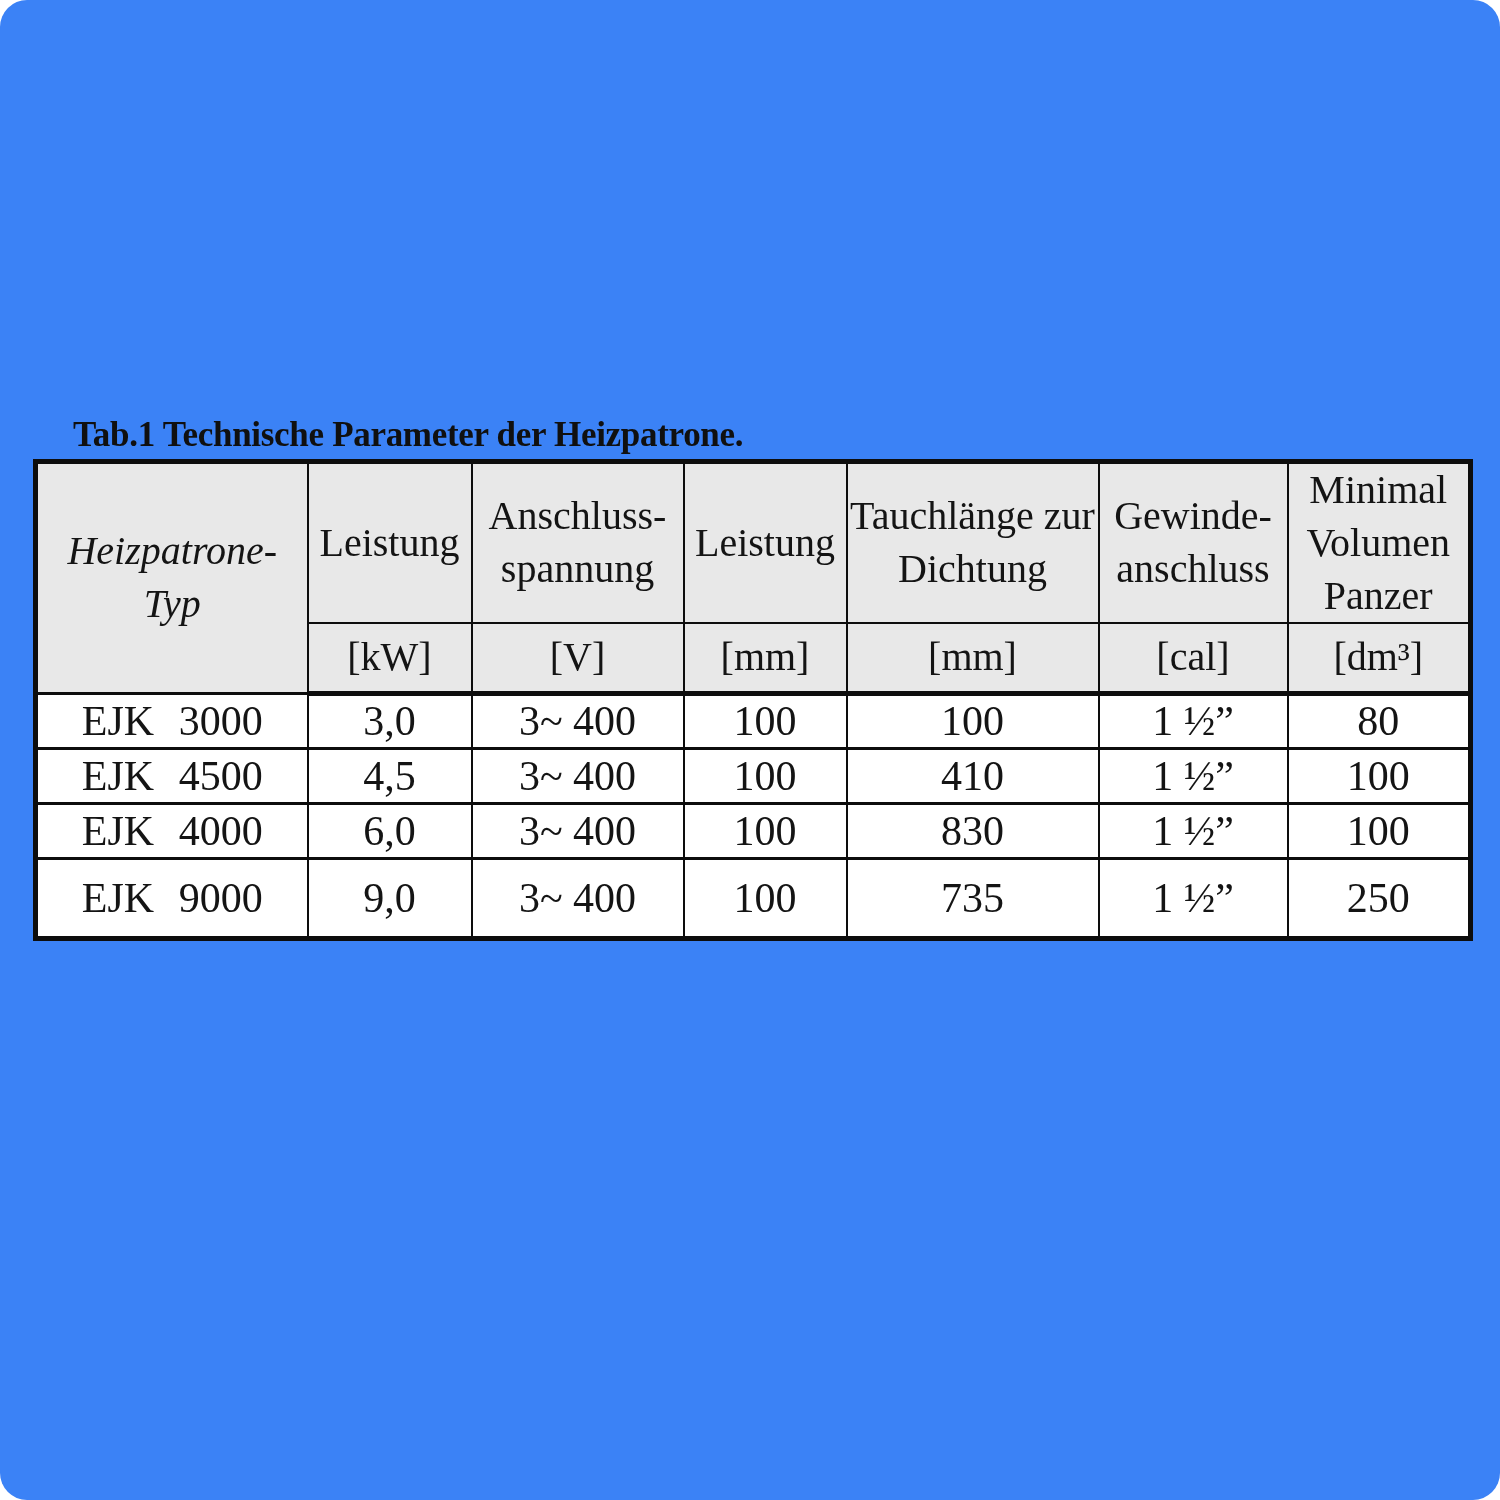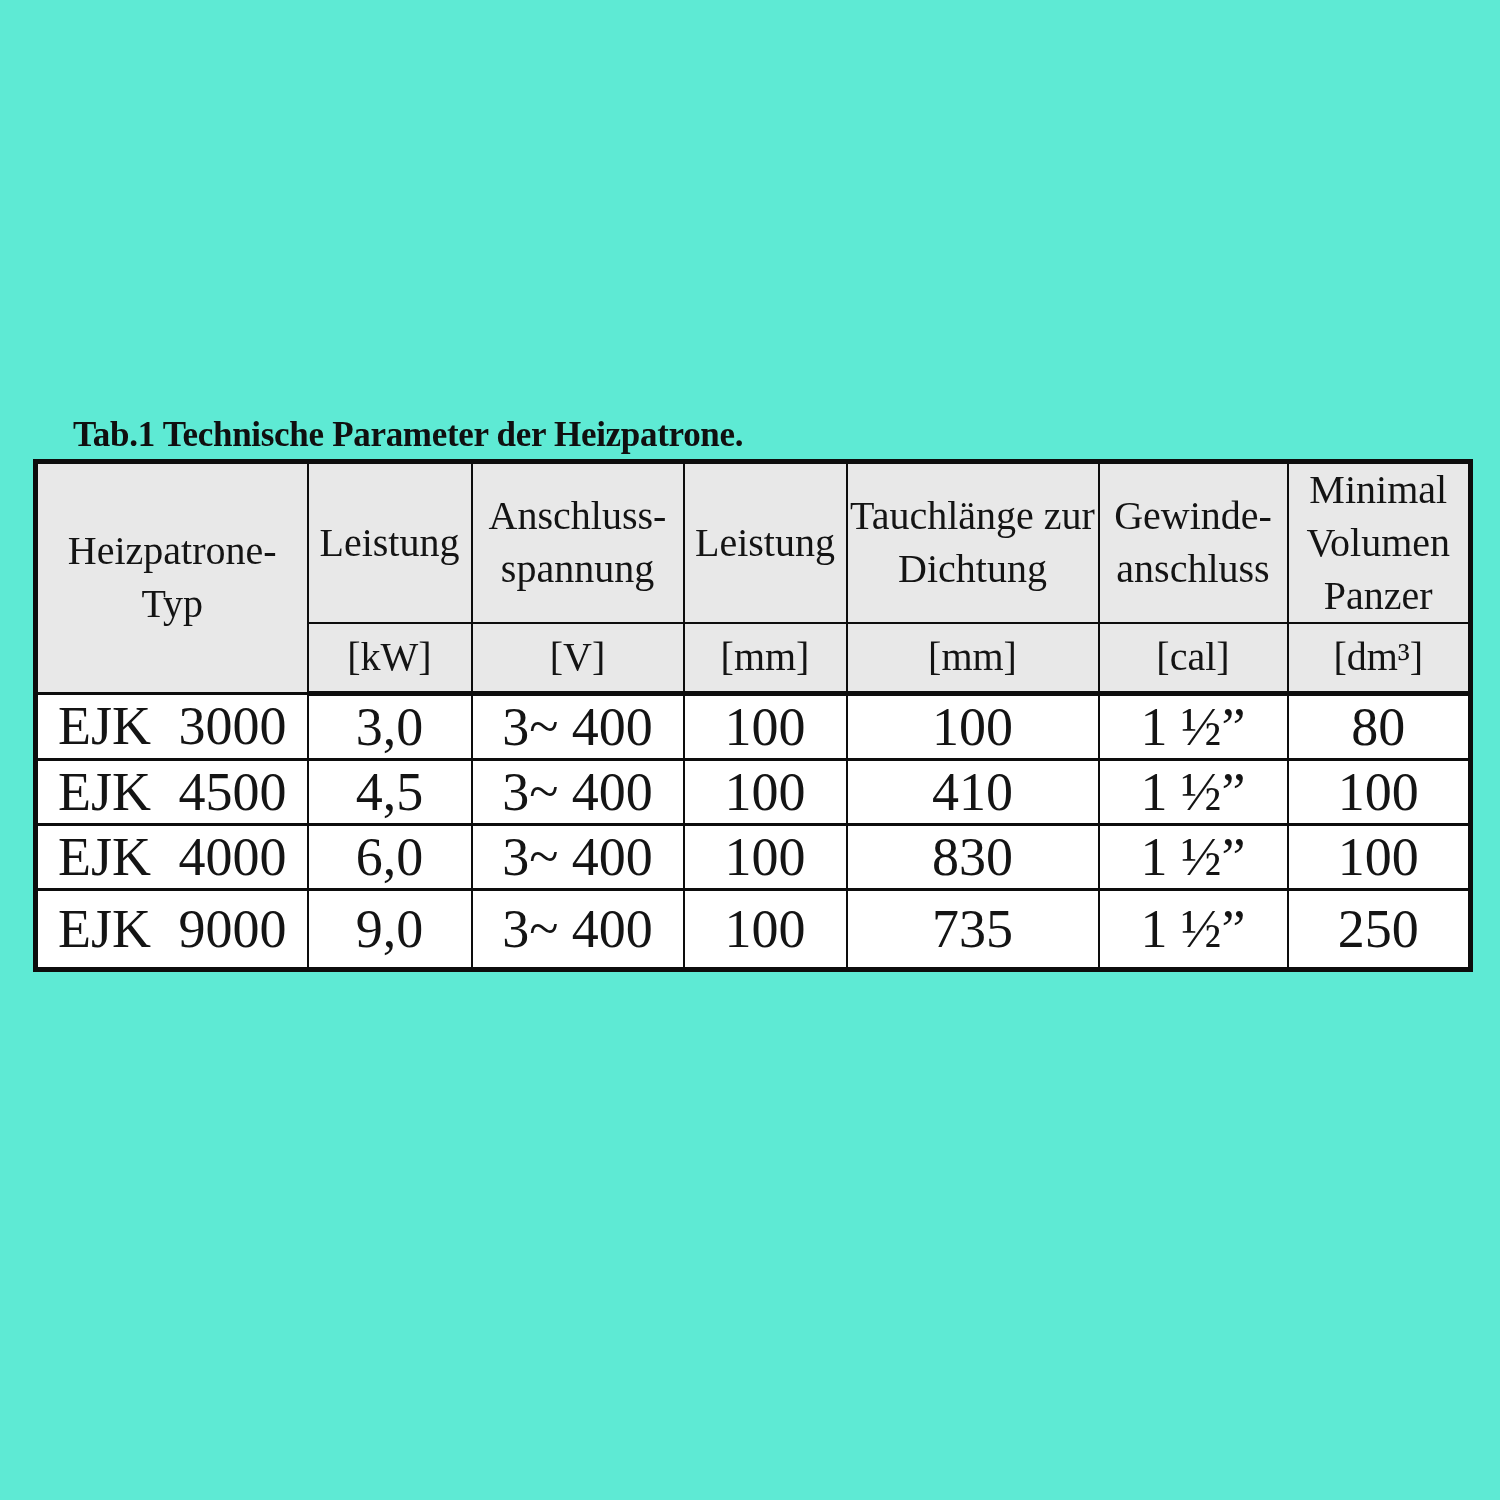--- a/index.html
+++ b/index.html
@@ -6,21 +6,22 @@
     margin: 0; padding: 0;
     background: #ffffff;
     width: 1500px; height: 1500px;
     overflow: hidden;
   }
   .stage {
     position: relative;
     width: 1500px; height: 1500px;
     font-family: "Liberation Serif", serif;
     color: #141414;
-    background: #5eead4;
+    background: #3b82f6;
+    border-radius: 27px;
   }
   .caption {
     position: absolute;
     left: 73px; top: 415px;
     font-size: 35px;
     font-weight: bold;
     letter-spacing: -0.3px;
     white-space: nowrap;
     color: #101010;
   }
@@ -40,29 +41,30 @@
   table.params th {
     background: #e8e8e8;
     font-weight: normal;
     font-size: 40px;
     line-height: 1.32;
     white-space: pre-line;
     border: 2px solid #0d0d0d;
   }
   table.params td {
     background: #ffffff;
-    font-size: 54px;
+    font-size: 42px;
     border-top: 3px solid #0d0d0d;
     border-bottom: 3px solid #0d0d0d;
     border-left: 2px solid #0d0d0d;
     border-right: 2px solid #0d0d0d;
   }
   th.col-type {
     border-right: 5px solid #0d0d0d;
     border-bottom: 5px solid #0d0d0d;
+    font-style: italic;
   }
   td.type-cell {
     border-right: 5px solid #0d0d0d;
     word-spacing: 14px;
   }
   tr.unit-row th { border-bottom: 5px solid #0d0d0d; }
   tr.hdr-row  { height: 155px; }
   tr.unit-row { height: 70px; margin-top: 12px; }
   tr.data-row { height: 55px; }
   tr.data-row-tall { height: 80px; }

